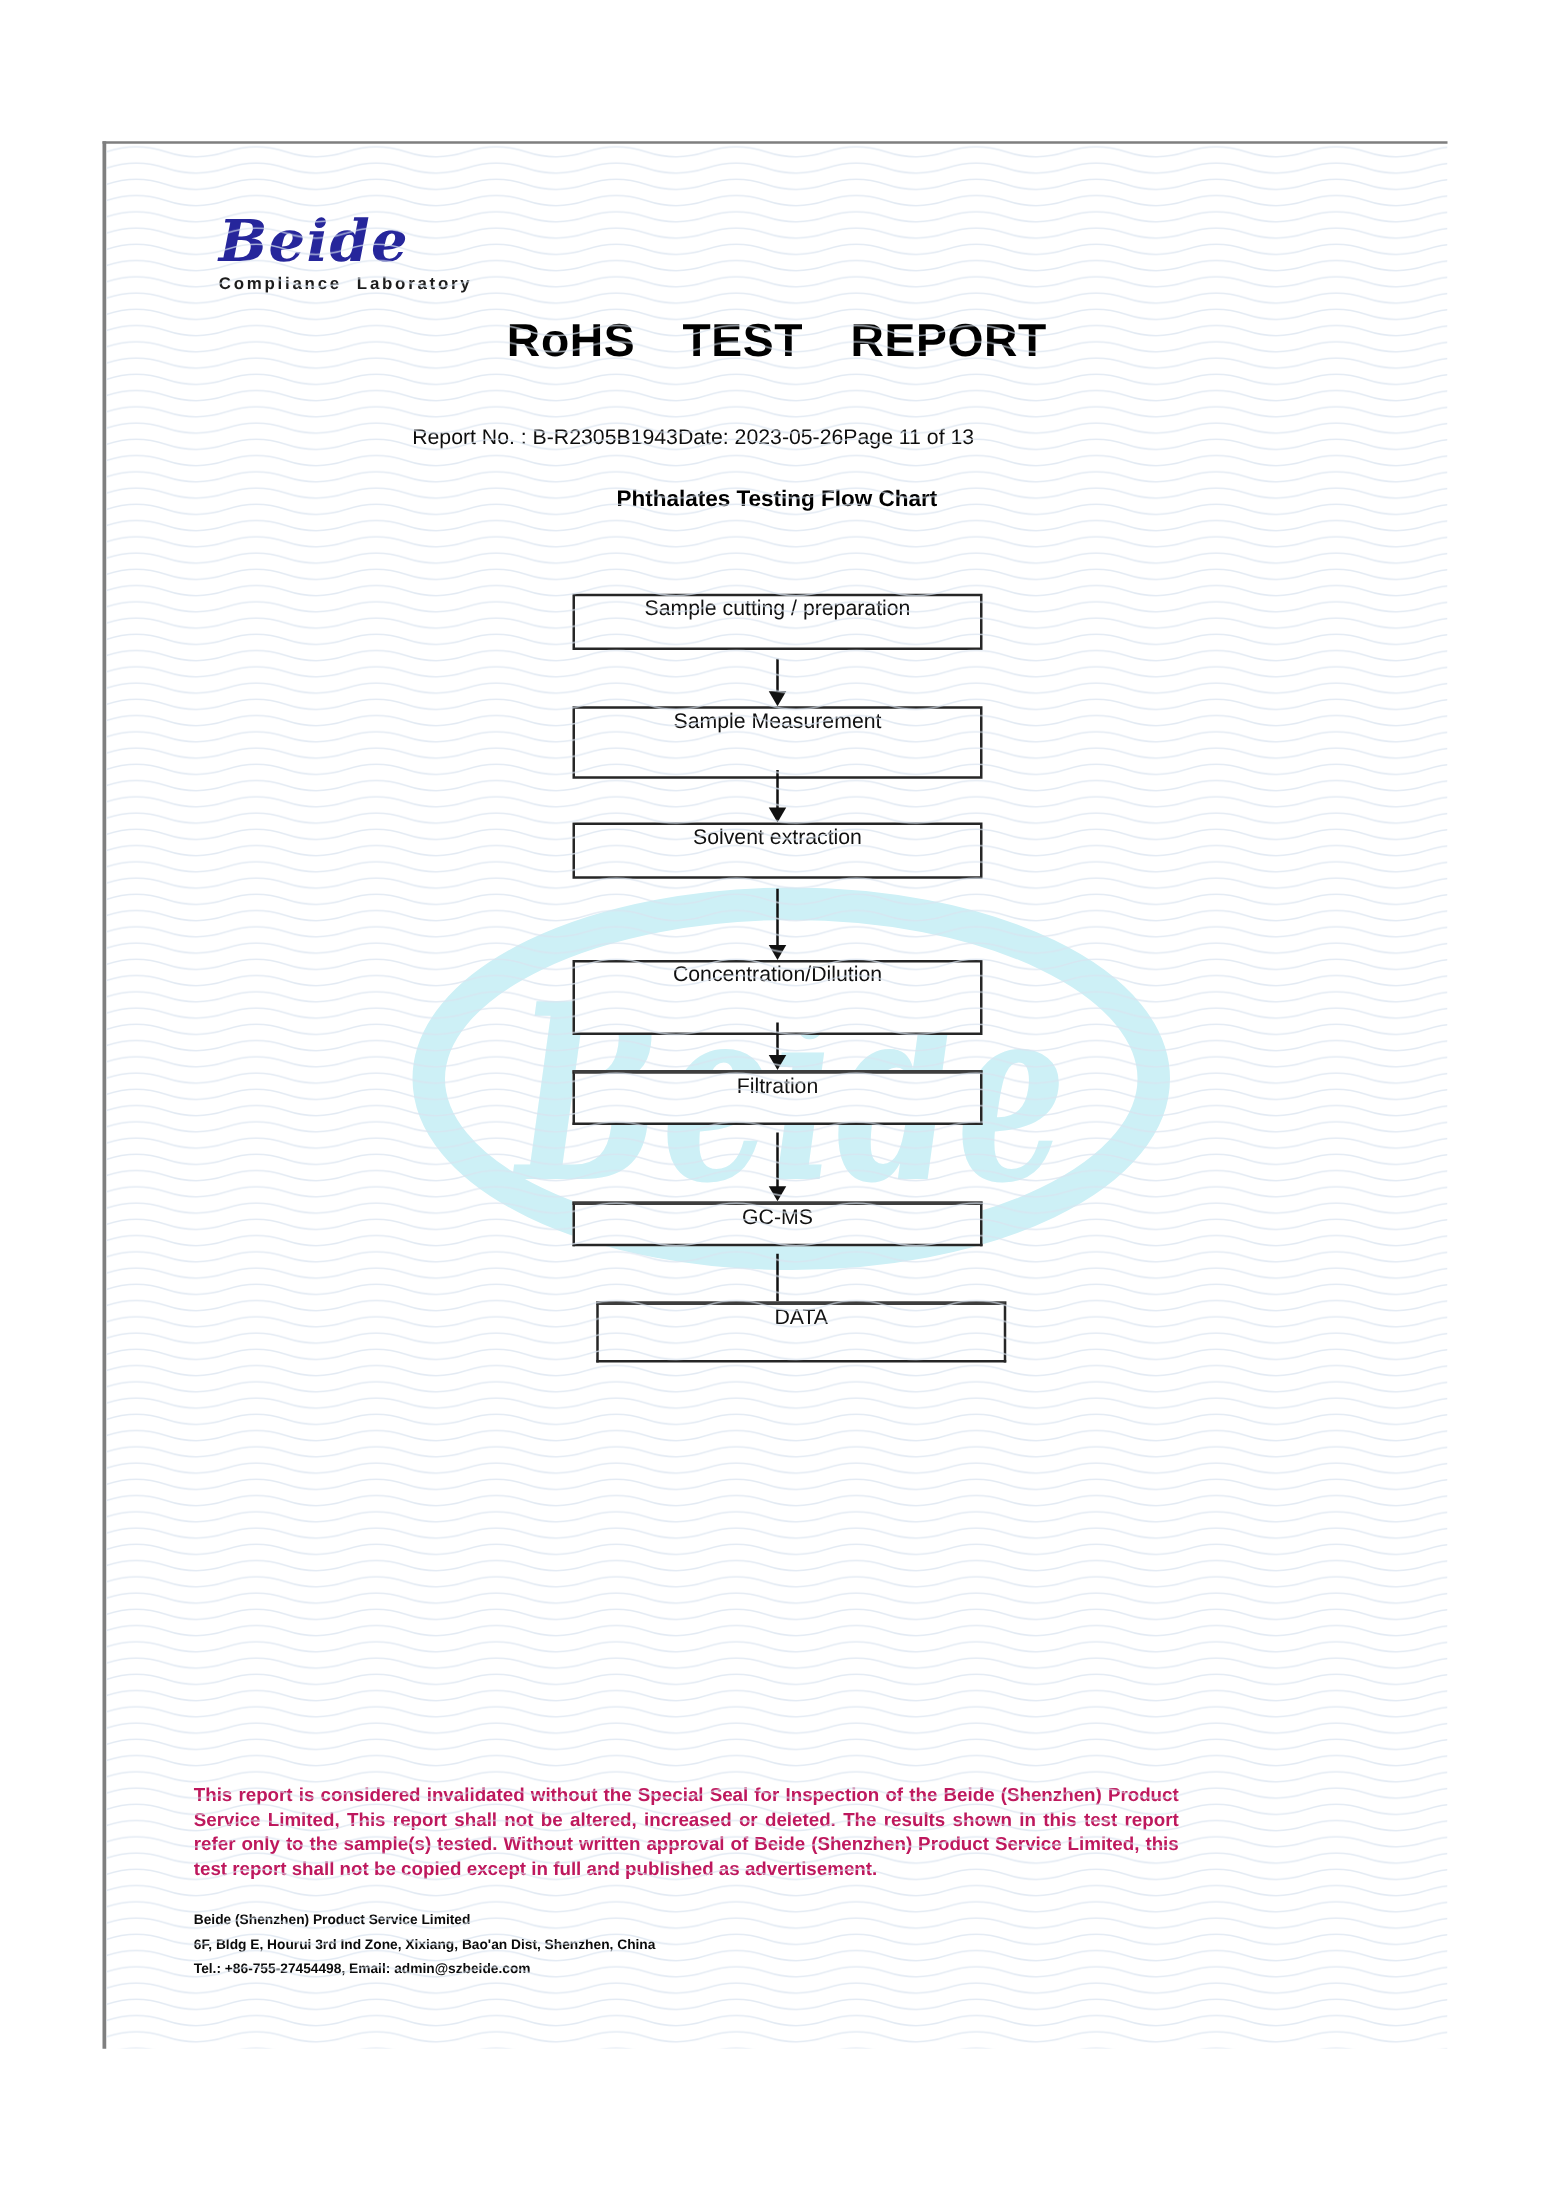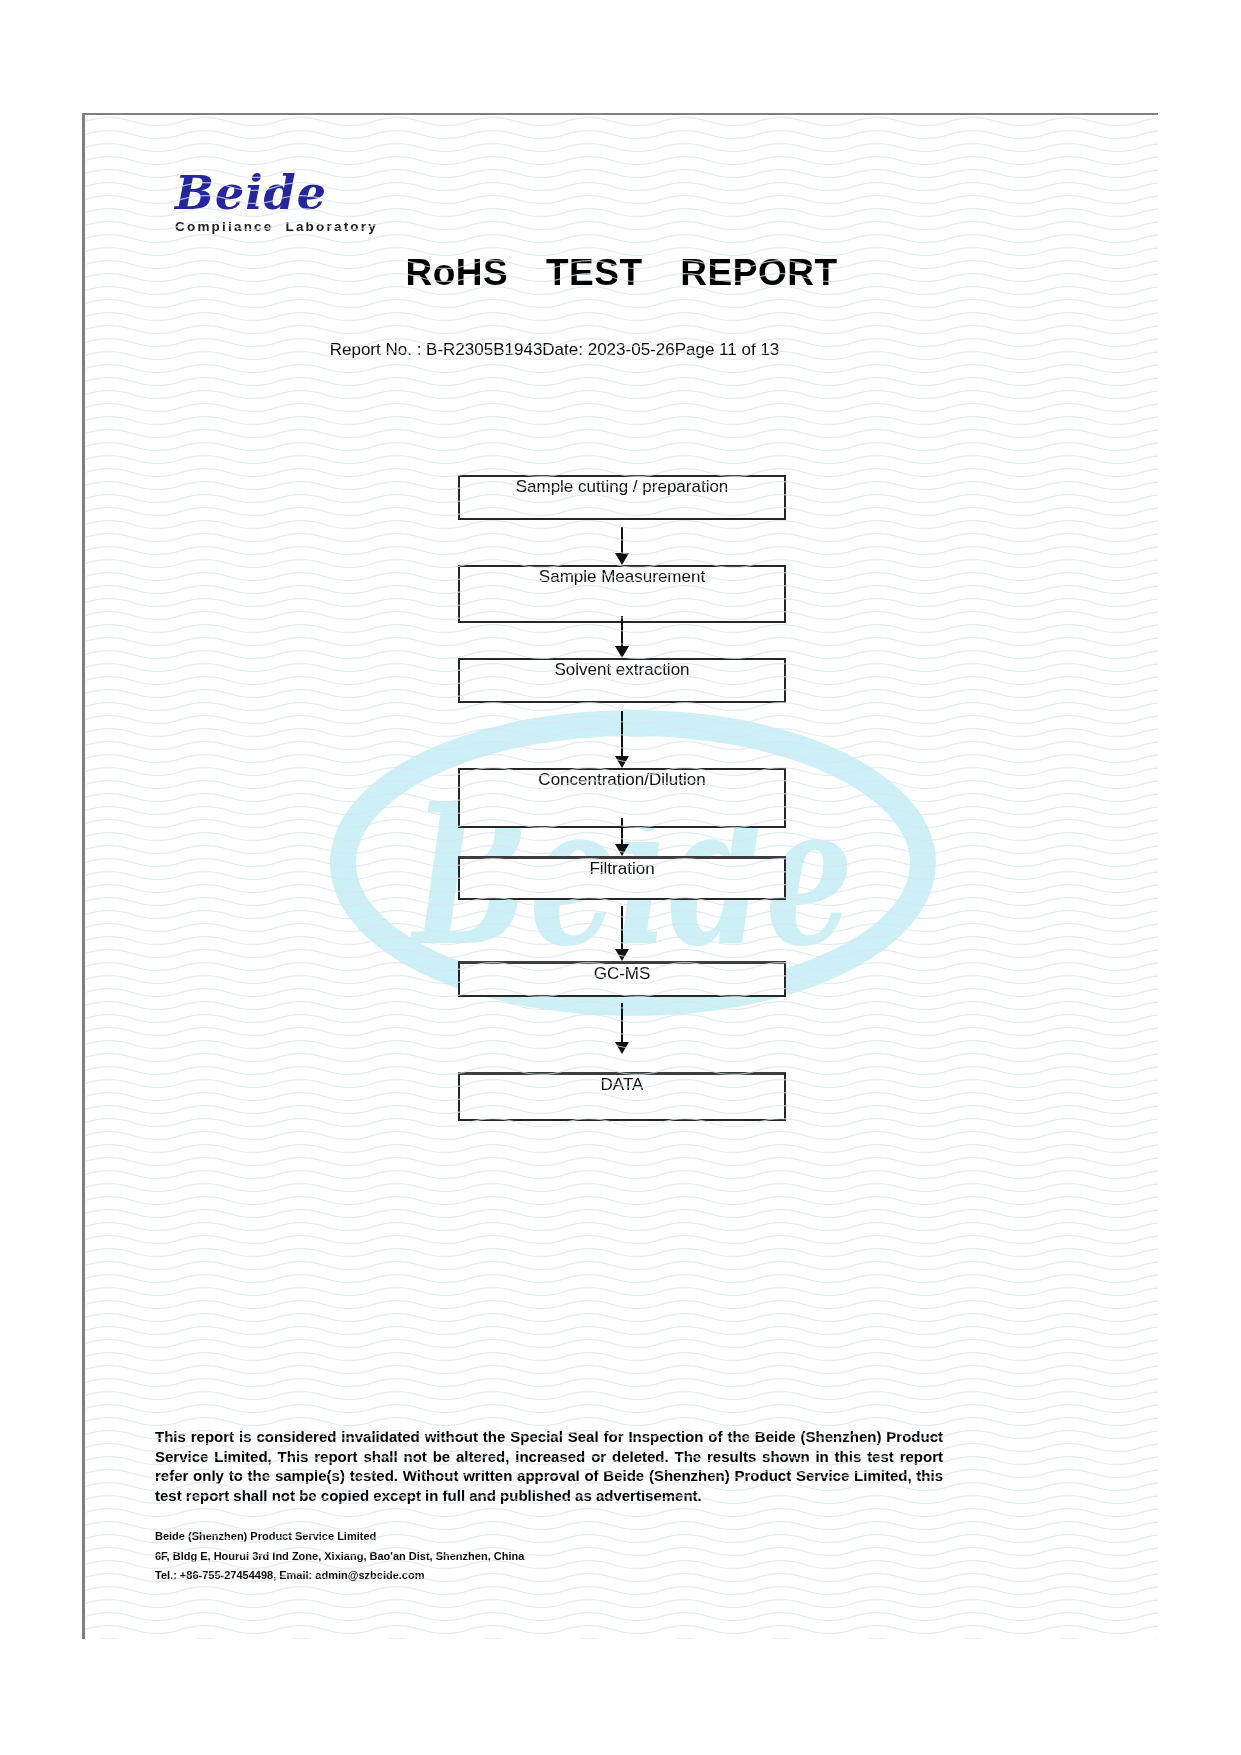--- a/index.html
+++ b/index.html
@@ -111,21 +111,21 @@
   }
 
   .disclaimer {
     position: absolute;
     left: 70px;
     top: 1312px;
     width: 788px;
     font-size: 15px;
     font-weight: bold;
     line-height: 19.5px;
-    color: #000000;
+    color: #be185d;
     text-align: justify;
   }
   .company {
     position: absolute;
     left: 70px;
     top: 1412px;
     font-size: 11px;
     font-weight: bold;
     line-height: 19.5px;
     color: #0b0b0b;
@@ -150,20 +150,21 @@
       </div>
 
       <div class="report-title">RoHS TEST REPORT</div>
 
       <div class="info-row">
         <span>Report No. : B-R2305B1943</span>
         <span>Date: 2023-05-26</span>
         <span>Page 11 of 13</span>
       </div>
 
+      <div class="flow-heading">Phthalates Testing Flow Chart</div>
 
       <div class="flow-box" style="top:360px;height:45px;">
         <span>Sample cutting / preparation</span>
       </div>
       <div class="flow-arrow" style="top:412px;height:38px;">
         <span class="shaft"></span>
         <span class="head"></span>
       </div>
 
       <div class="flow-box" style="top:450px;height:58px;">
@@ -199,21 +200,21 @@
       </div>
 
       <div class="flow-box thick-top" style="top:846px;height:36px;">
         <span>GC-MS</span>
       </div>
       <div class="flow-arrow" style="top:888px;height:51px;">
         <span class="shaft"></span>
         <span class="head"></span>
       </div>
 
-      <div class="flow-box thick-top" style="top:957px;height:49px;">
+      <div class="flow-box thick-top" style="top:926px;height:49px;margin-left:19px;">
         <span>DATA</span>
       </div>
 
       <div class="disclaimer">This report is considered invalidated without the Special Seal for Inspection of the Beide (Shenzhen) Product Service Limited, This report shall not be altered, increased or deleted. The results shown in this test report refer only to the sample(s) tested. Without written approval of Beide (Shenzhen) Product Service Limited, this test report shall not be copied except in full and published as advertisement.</div>
       <div class="company">
         <div>Beide (Shenzhen) Product Service Limited</div>
         <div>6F, Bldg E, Hourui 3rd Ind Zone, Xixiang, Bao'an Dist, Shenzhen, China</div>
         <div>Tel.: +86-755-27454498, Email: admin@szbeide.com</div>
       </div>
     </div>

